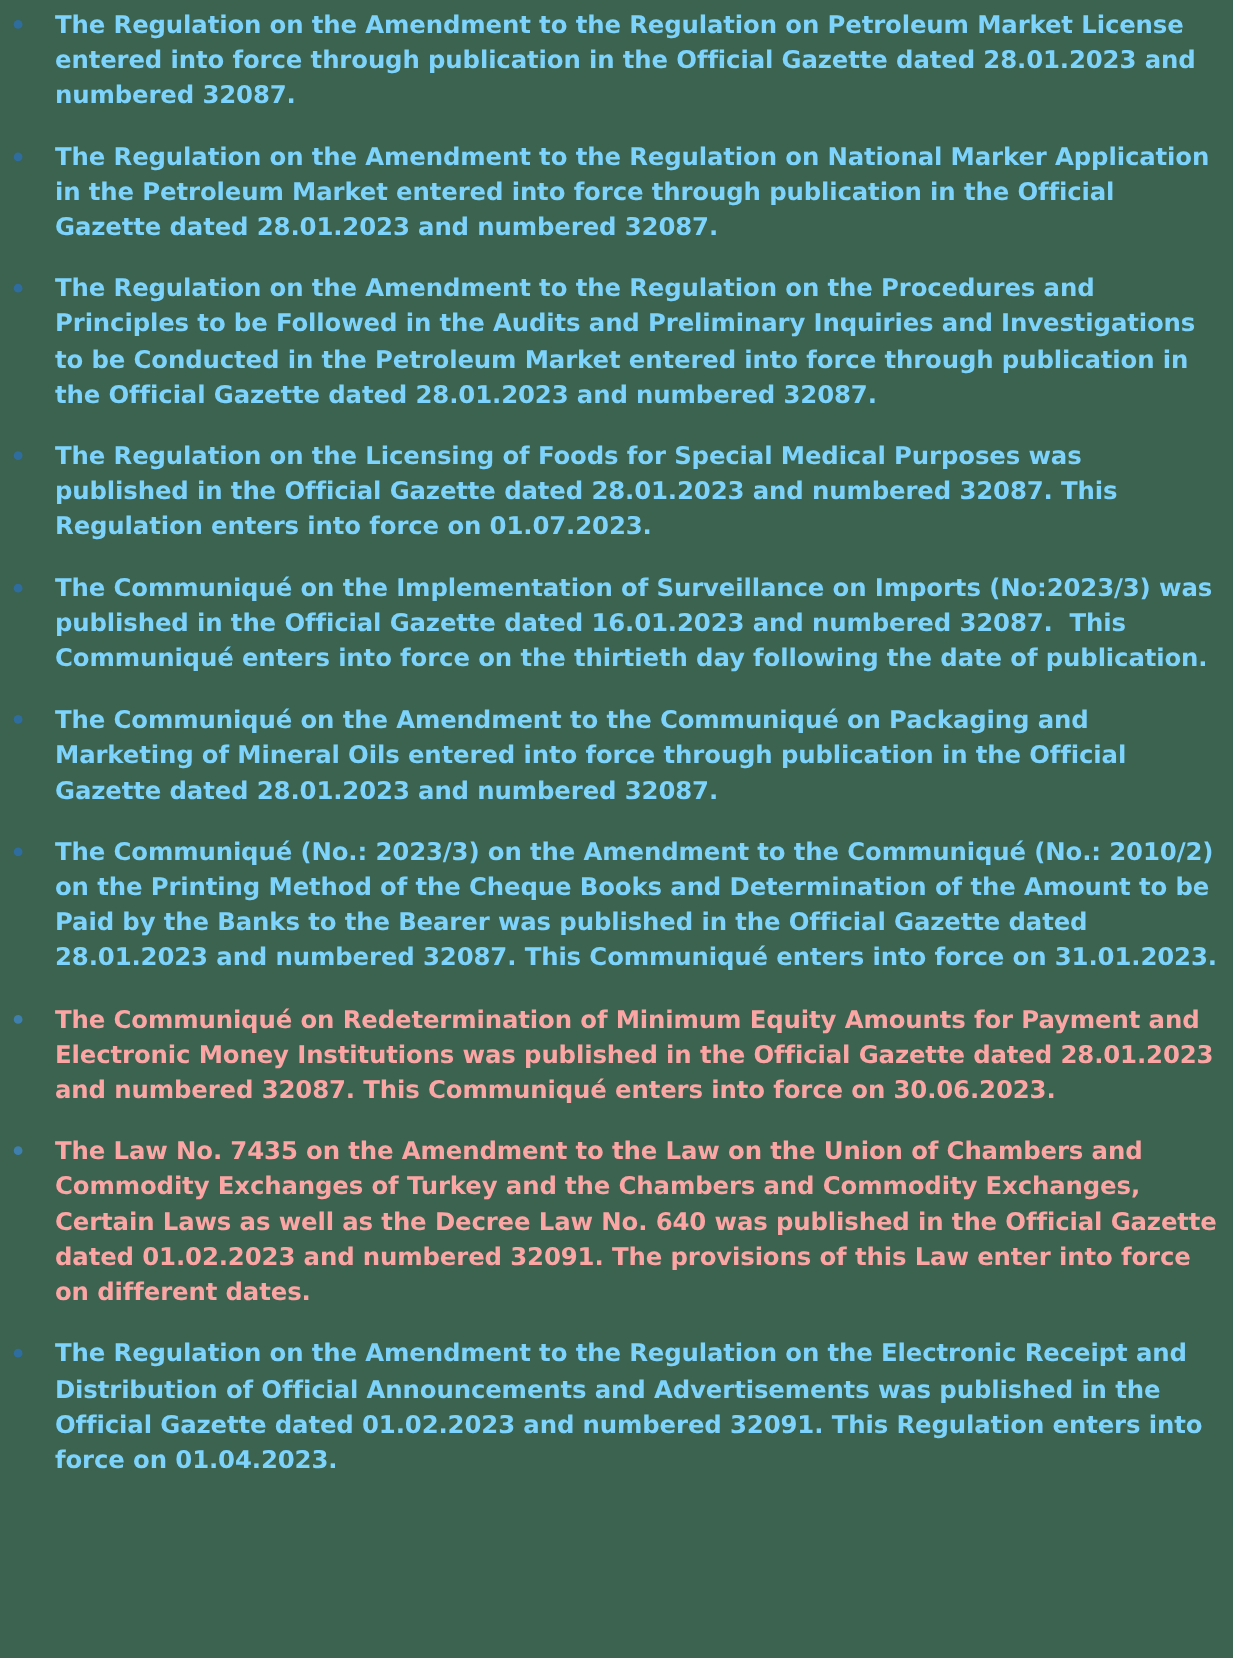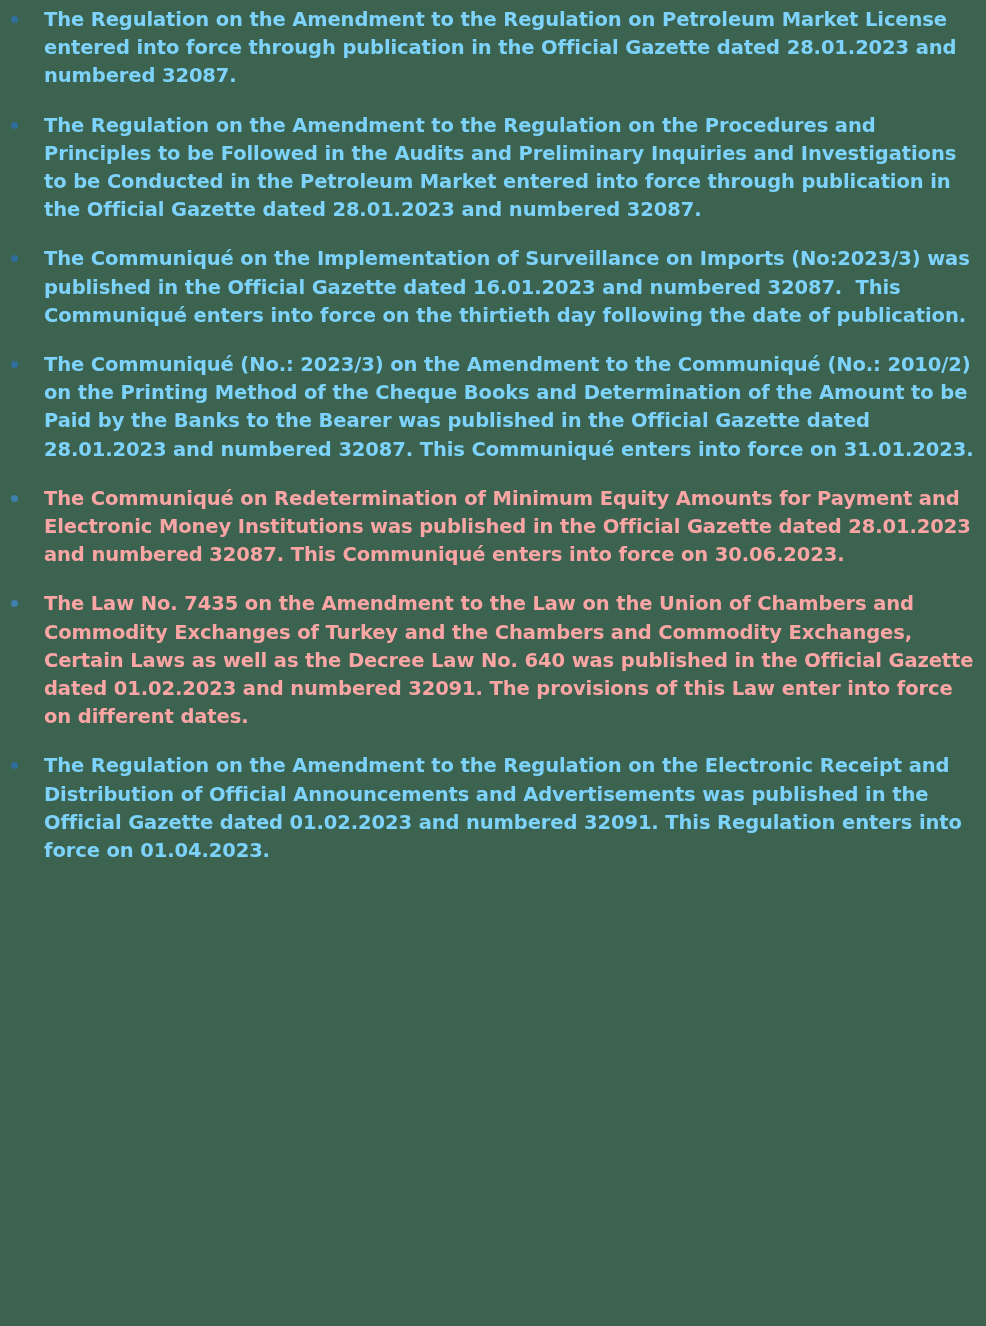--- a/index.html
+++ b/index.html
@@ -63,25 +63,37 @@
 <body>
 
 <div class="page">
   <ul class="bullet-list">
     <li class="bullet-item">
       <span class="bullet-dot"></span>
       <span class="item-text">The Regulation on the Amendment to the Regulation on Petroleum Market License entered into force through publication in the Official Gazette dated 28.01.2023 and numbered 32087.</span>
     </li>
     <li class="bullet-item">
       <span class="bullet-dot"></span>
+      <span class="item-text">The Regulation on the Amendment to the Regulation on National Marker Application in the Petroleum Market entered into force through publication in the Official Gazette dated 28.01.2023 and numbered 32087.</span>
+    </li>
+    <li class="bullet-item">
+      <span class="bullet-dot"></span>
       <span class="item-text">The Regulation on the Amendment to the Regulation on the Procedures and Principles to be Followed in the Audits and Preliminary Inquiries and Investigations to be Conducted in the Petroleum Market entered into force through publication in the Official Gazette dated 28.01.2023 and numbered 32087.</span>
     </li>
     <li class="bullet-item">
       <span class="bullet-dot"></span>
+      <span class="item-text">The Regulation on the Licensing of Foods for Special Medical Purposes was published in the Official Gazette dated 28.01.2023 and numbered 32087. This Regulation enters into force on 01.07.2023.</span>
+    </li>
+    <li class="bullet-item">
+      <span class="bullet-dot"></span>
       <span class="item-text">The Communiqué on the Implementation of Surveillance on Imports (No:2023/3) was published in the Official Gazette dated 16.01.2023 and numbered 32087.  This Communiqué enters into force on the thirtieth day following the date of publication.</span>
+    </li>
+    <li class="bullet-item">
+      <span class="bullet-dot"></span>
+      <span class="item-text">The Communiqué on the Amendment to the Communiqué on Packaging and Marketing of Mineral Oils entered into force through publication in the Official Gazette dated 28.01.2023 and numbered 32087.</span>
     </li>
     <li class="bullet-item">
       <span class="bullet-dot"></span>
       <span class="item-text">The Communiqué (No.: 2023/3) on the Amendment to the Communiqué (No.: 2010/2) on the Printing Method of the Cheque Books and Determination of the Amount to be Paid by the Banks to the Bearer was published in the Official Gazette dated 28.01.2023 and numbered 32087. This Communiqué enters into force on 31.01.2023.</span>
     </li>
     <li class="bullet-item accent">
       <span class="bullet-dot"></span>
       <span class="item-text">The Communiqué on Redetermination of Minimum Equity Amounts for Payment and Electronic Money Institutions was published in the Official Gazette dated 28.01.2023 and numbered 32087. This Communiqué enters into force on 30.06.2023.</span>
     </li>
     <li class="bullet-item accent">

